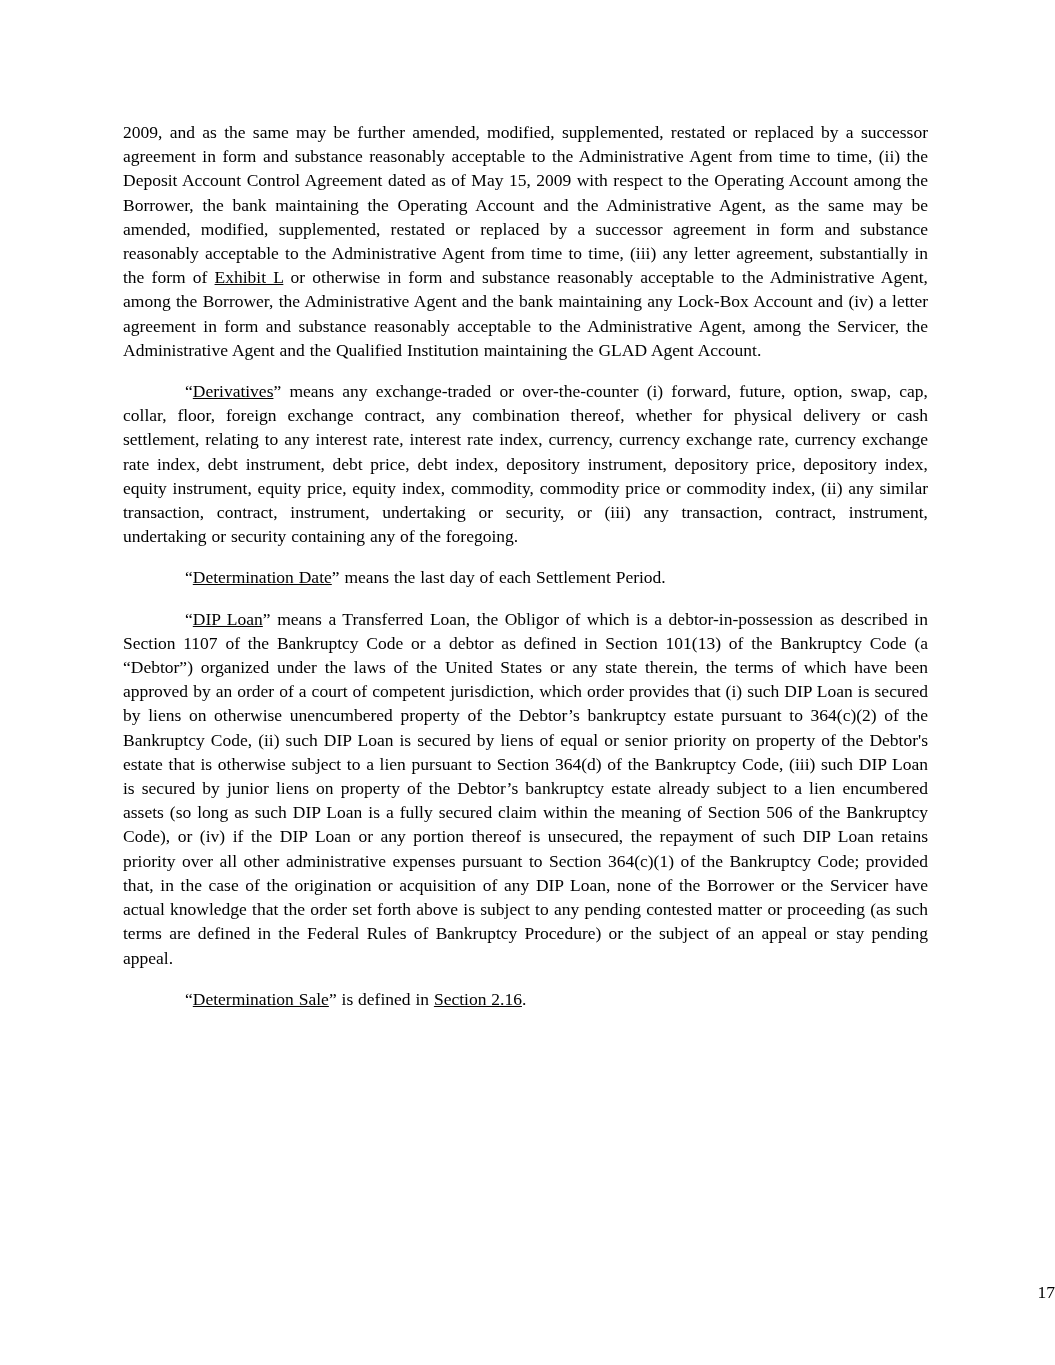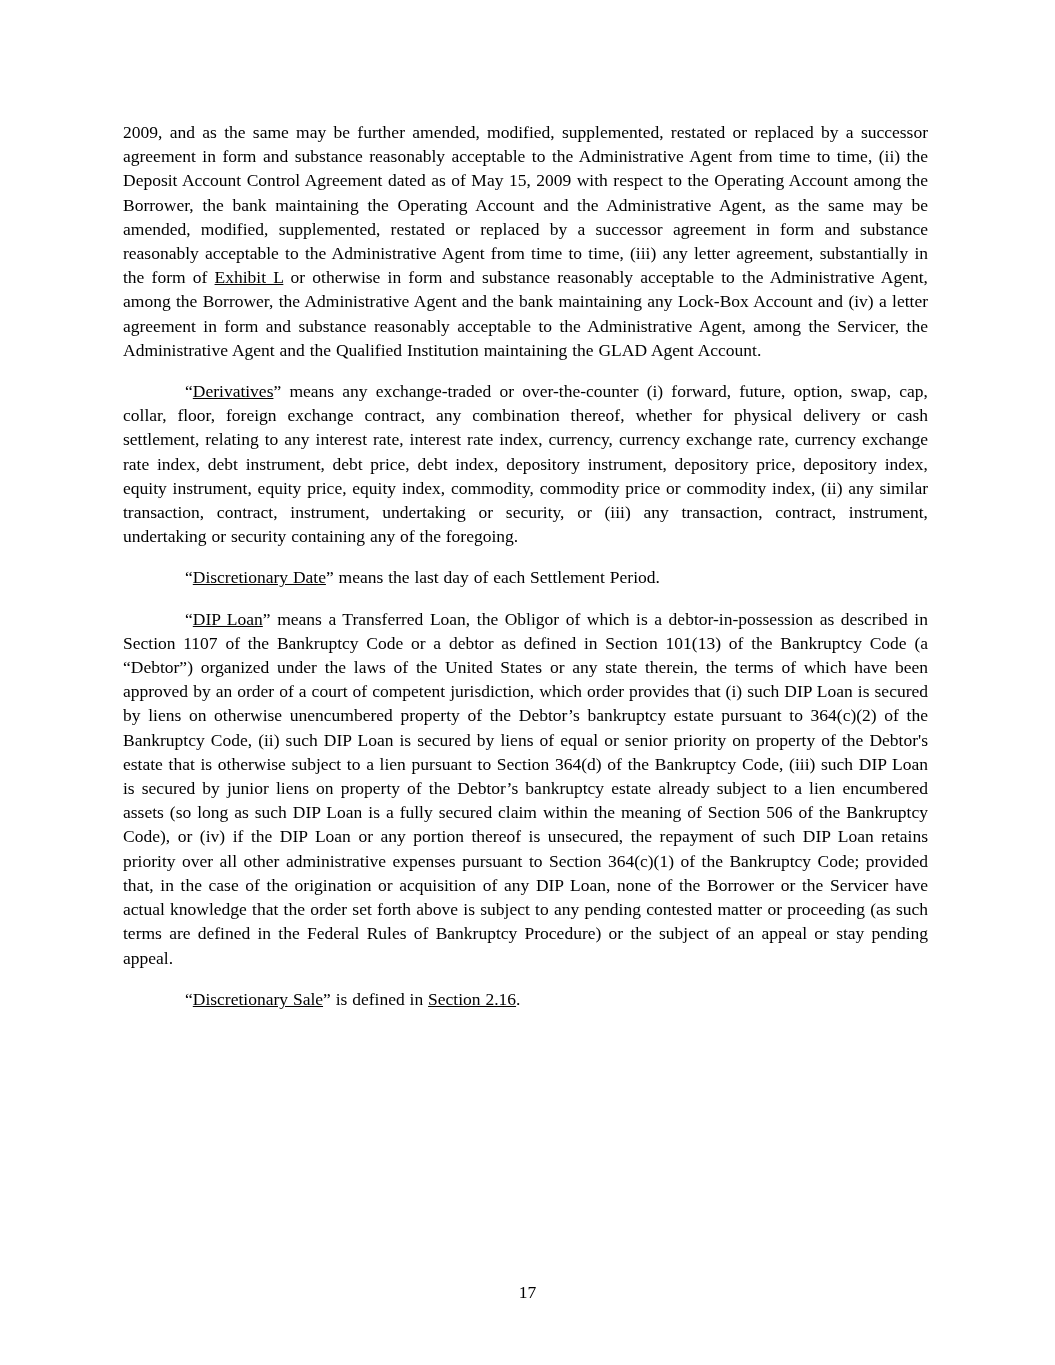--- a/index.html
+++ b/index.html
@@ -33,29 +33,29 @@
     text-indent: 62px;
   }
   .u {
     text-decoration: underline;
   }
   .page-number {
     position: absolute;
     bottom: 62px;
     left: 0;
     width: 100%;
-    text-align: center;
+    text-align: right;
     font-size: 17.5px;
   }
 </style>
 </head>
 <body>
 
 <div class="page">
   <div class="content">
       <p class="para"><span>2009, and as the same may be further amended, modified, supplemented, restated or replaced by a successor agreement in form and substance reasonably acceptable to the Administrative Agent from time to time, (ii) the Deposit Account Control Agreement dated as of May 15, 2009 with respect to the Operating Account among the Borrower, the bank maintaining the Operating Account and the Administrative Agent, as the same may be amended, modified, supplemented, restated or replaced by a successor agreement in form and substance reasonably acceptable to the Administrative Agent from time to time, (iii) any letter agreement, substantially in the form of </span><span class="u">Exhibit L</span><span> or otherwise in form and substance reasonably acceptable to the Administrative Agent, among the Borrower, the Administrative Agent and the bank maintaining any Lock-Box Account and (iv) a letter agreement in form and substance reasonably acceptable to the Administrative Agent, among the Servicer, the Administrative Agent and the Qualified Institution maintaining the GLAD Agent Account.</span></p>
       <p class="para indent"><span>“</span><span class="u">Derivatives</span><span>”  means any exchange-traded or over-the-counter (i) forward, future, option, swap, cap, collar, floor, foreign exchange contract, any combination thereof, whether for physical delivery or cash settlement, relating to any interest rate, interest rate index, currency, currency exchange rate, currency exchange rate index, debt instrument, debt price, debt index, depository instrument, depository price, depository index, equity instrument, equity price, equity index, commodity, commodity price or commodity index, (ii) any similar transaction, contract, instrument, undertaking or security, or (iii) any transaction, contract, instrument, undertaking or security containing any of the foregoing.</span></p>
-      <p class="para indent"><span>“</span><span class="u">Discretionary Date</span><span>” means the last day of each Settlement Period.</span></p>
+      <p class="para indent"><span>“</span><span class="u">Determination Date</span><span>” means the last day of each Settlement Period.</span></p>
       <p class="para indent"><span>“</span><span class="u">DIP Loan</span><span>” means a Transferred Loan, the Obligor of which is a debtor-in-possession as described in Section 1107 of the Bankruptcy Code or a debtor as defined in Section 101(13) of the Bankruptcy Code (a “Debtor”) organized under the laws of the United States or any state therein, the terms of which have been approved by an order of a court of competent jurisdiction, which order provides that (i) such DIP Loan is secured by liens on otherwise unencumbered property of the Debtor’s bankruptcy estate pursuant to 364(c)(2) of the Bankruptcy Code, (ii) such DIP Loan is secured by liens of equal or senior priority on property of the Debtor's estate that is otherwise subject to a lien pursuant to Section 364(d) of the Bankruptcy Code, (iii) such DIP Loan is secured by junior liens on property of the Debtor’s bankruptcy estate already subject to a lien encumbered assets (so long as such DIP Loan is a fully secured claim within the meaning of Section 506 of the Bankruptcy Code), or (iv) if the DIP Loan or any portion thereof is unsecured, the repayment of such DIP Loan retains priority over all other administrative expenses pursuant to Section 364(c)(1) of the Bankruptcy Code; provided that, in the case of the origination or acquisition of any DIP Loan, none of the Borrower or the Servicer have actual knowledge that the order set forth above is subject to any pending contested matter or proceeding (as such terms are defined in the Federal Rules of Bankruptcy Procedure) or the subject of an appeal or stay pending appeal.</span></p>
-      <p class="para indent"><span>“</span><span class="u">Discretionary Sale</span><span>” is defined in </span><span class="u">Section 2.16</span><span>.</span></p>
+      <p class="para indent"><span>“</span><span class="u">Determination Sale</span><span>” is defined in </span><span class="u">Section 2.16</span><span>.</span></p>
     </div>
   <div class="page-number">17</div>
 </div>
 
 </body></html>

